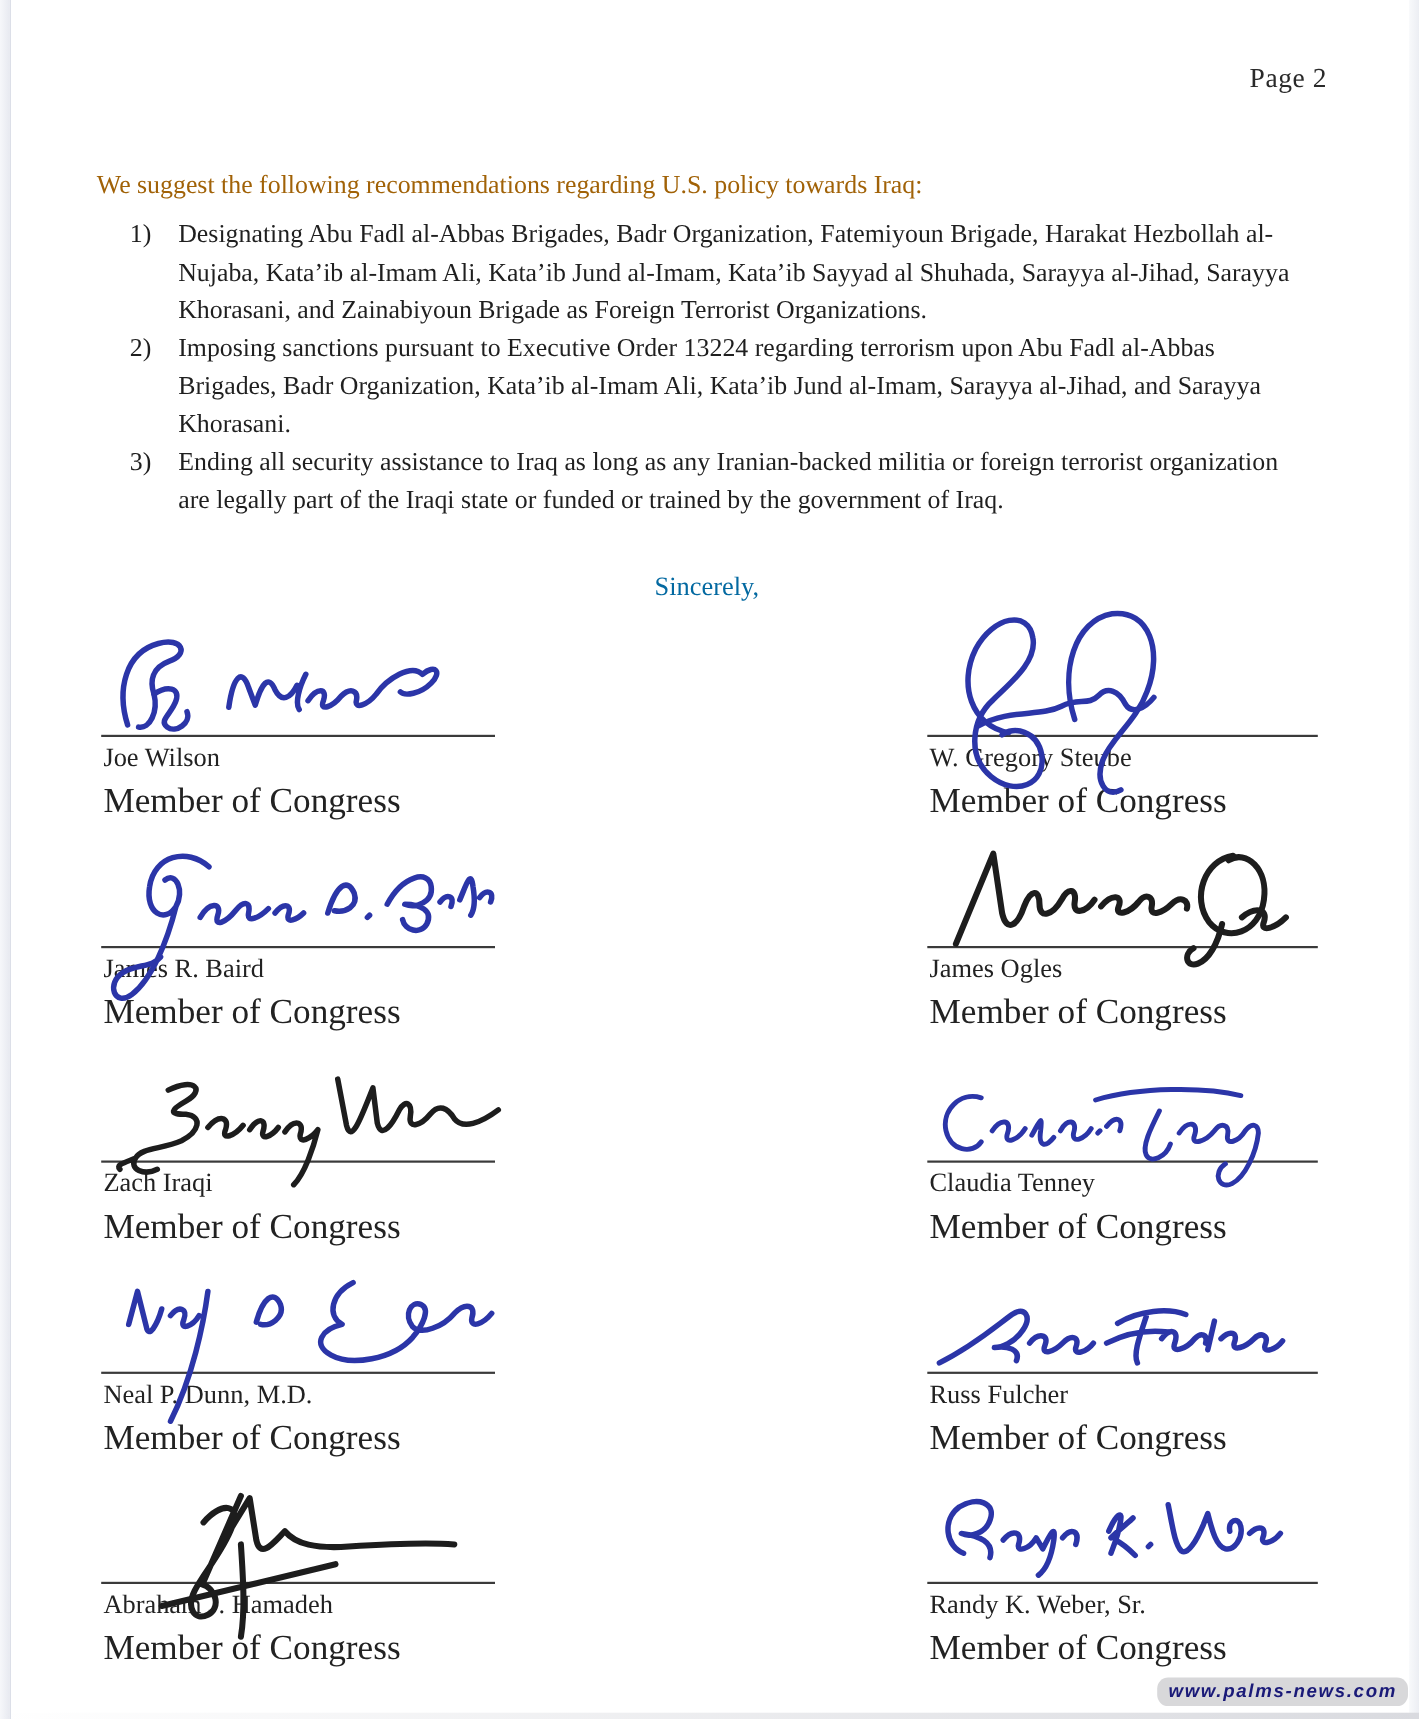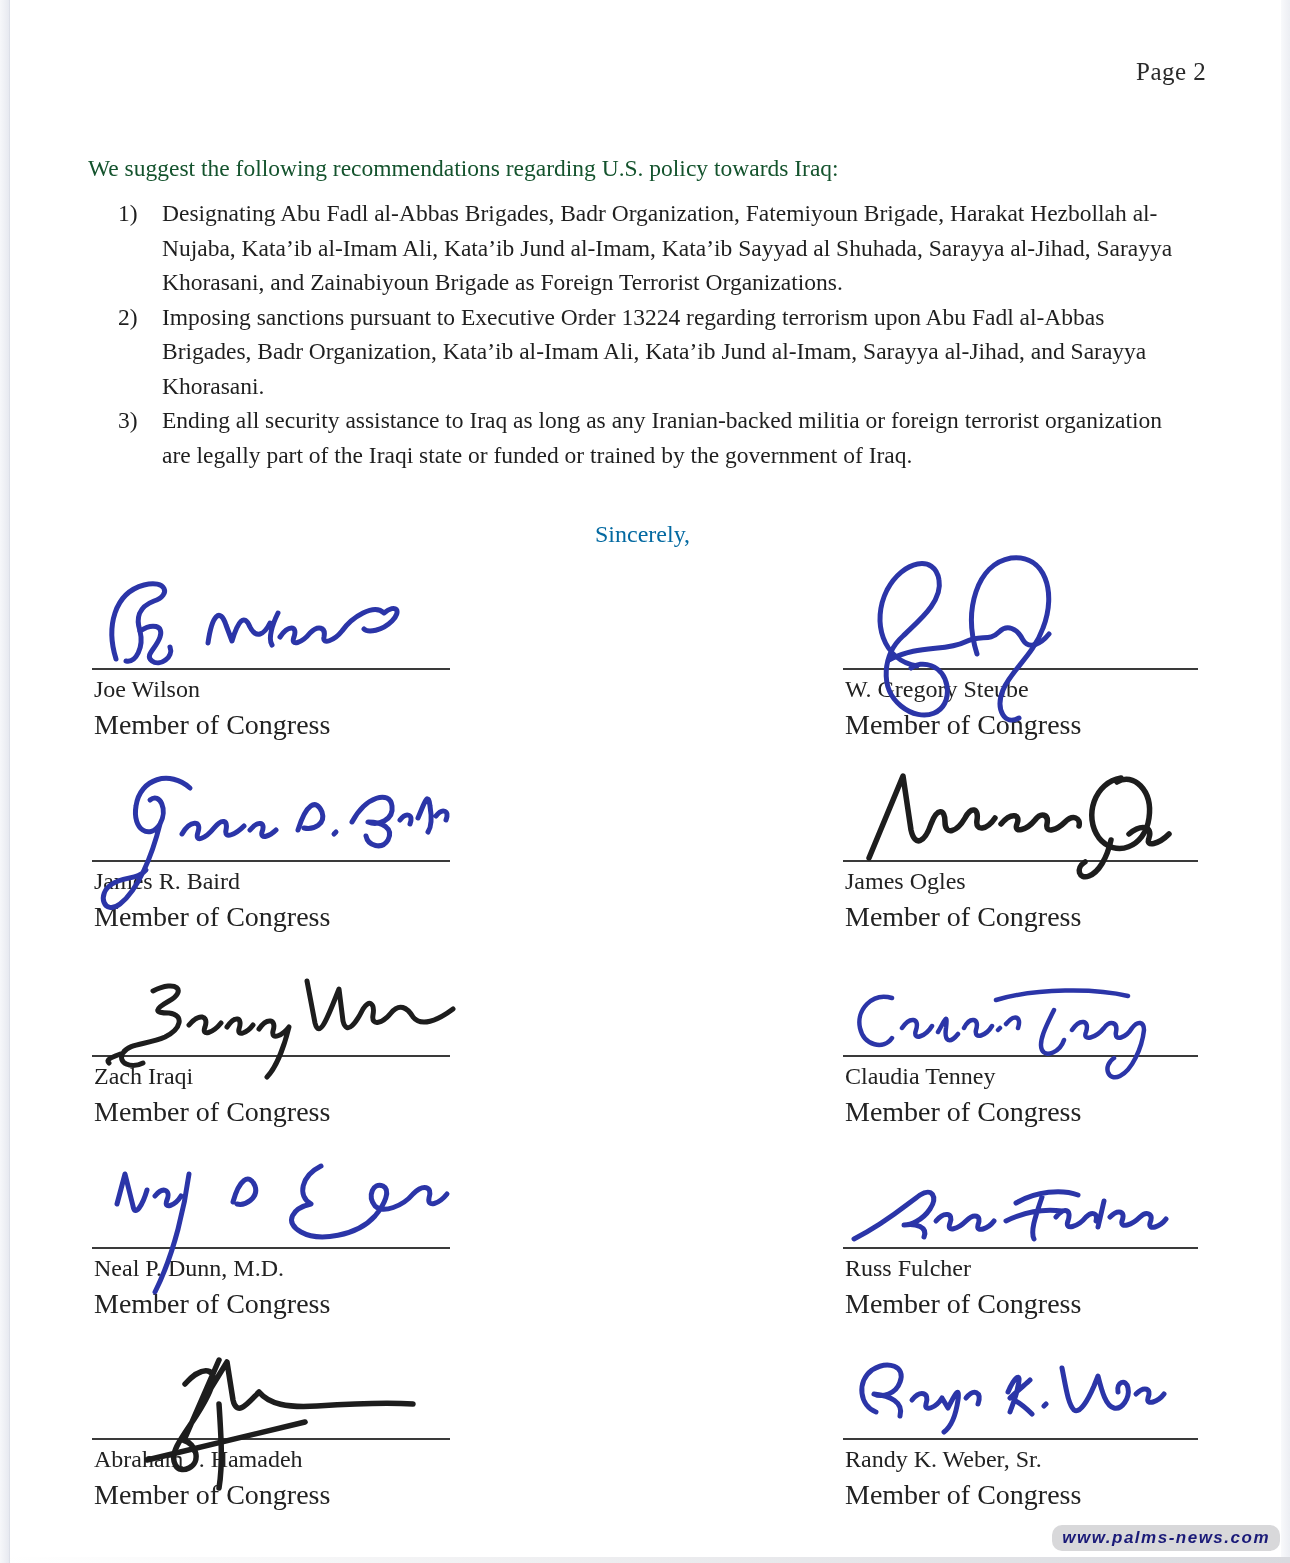--- a/index.html
+++ b/index.html
@@ -16,31 +16,31 @@
   .edge-right{position:absolute;right:0;top:0;width:9px;height:100%;
     background:linear-gradient(to left,#eceef3,#f8f9fb);}
   .edge-bottom{position:absolute;left:0;bottom:0;width:100%;height:6px;
     background:linear-gradient(to right,rgba(255,255,255,0),#d9dadf);}
   .page-number{
     position:absolute;left:1136px;top:58px;
     font-size:25px;letter-spacing:.5px;color:#2a2a2a;
   }
   .intro{
     position:absolute;left:88px;top:152px;width:1130px;
-    font-size:23.5px;line-height:33px;color:#14532d;
+    font-size:23.5px;line-height:33px;color:#a16207;
   }
   .rec-list{position:absolute;left:118px;top:196px;width:1060px;}
   .rec-item{position:relative;padding-left:44px;font-size:23.5px;line-height:34.5px;color:#1f1f1f;}
   .rec-num{position:absolute;left:0;top:0;}
   .closing{position:absolute;left:595px;top:521px;font-size:24px;color:#0369a1;}
 
   .sig-block{position:absolute;width:358px;}
   .sig-line{position:absolute;left:0;top:0;width:100%;height:0;border-top:2.5px solid #3a3a3a;}
   .sig-name{position:absolute;left:2px;top:8px;font-size:24px;color:#222;white-space:nowrap;text-align:center;}
-  .sig-title{position:absolute;left:2px;top:41px;font-size:28px;color:#222;white-space:nowrap;}
+  .sig-title{position:absolute;left:2px;top:41px;font-size:32px;color:#222;white-space:nowrap;}
   .sig-ink{position:absolute;pointer-events:none;z-index:3;overflow:visible;}
   .sig-ink path{fill:none;stroke-linecap:round;stroke-linejoin:round;}
 
   .watermark{
     position:absolute;right:10px;bottom:12px;
     font-family:"Liberation Sans","DejaVu Sans",sans-serif;
     font-style:italic;font-weight:bold;font-size:17px;letter-spacing:1.5px;
     padding:3px 10px;border-radius:2px;
   }
 </style>

